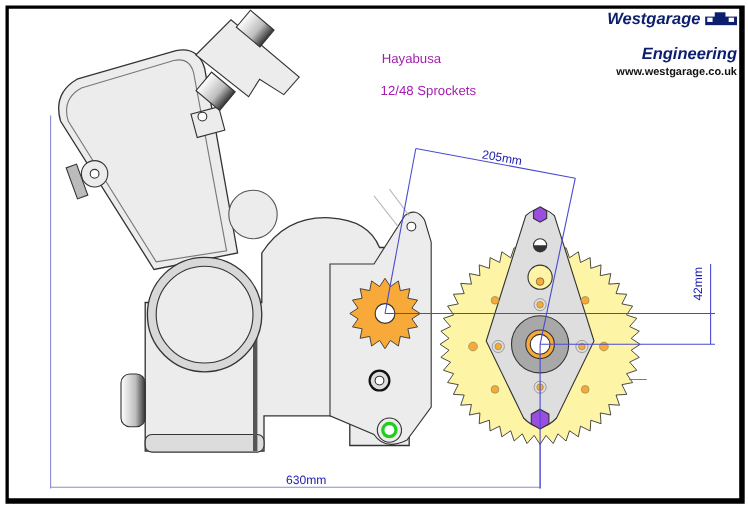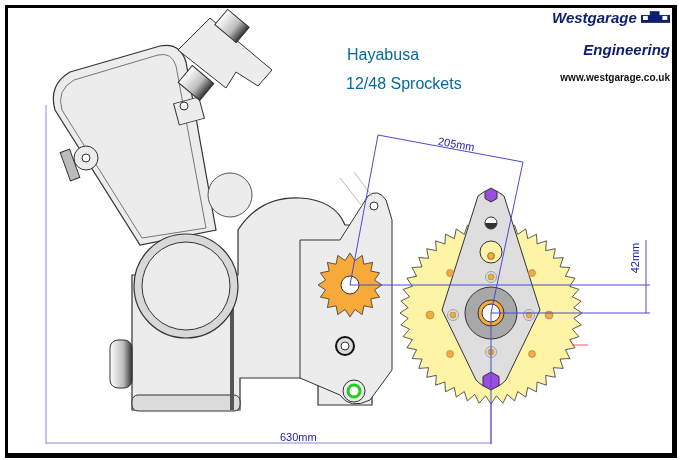--- a/index.html
+++ b/index.html
@@ -1,23 +1,23 @@
 <!DOCTYPE html>
 <html><head>
 <meta charset="utf-8">
 <style>
   html, body { margin: 0; padding: 0; background: #ffffff; }
   body { width: 680px; height: 460px; position: relative; overflow: hidden; font-family: "Liberation Sans", sans-serif; }
   .frame { position: absolute; left: 5px; top: 5px; width: 664px; height: 445px; border: 3px solid #000; border-right-width: 5px; border-bottom-width: 5px; background: #fff; }
   svg.drawing { position: absolute; left: 0; top: 0; }
-  .title { position: absolute; font-size: 16px; color: #0369a1; }
+  .title { position: absolute; font-size: 12px; color: #a21caf; }
   .logo { position: absolute; left: 552px; top: 9px; width: 118px; text-align: right; color: #0c1f6e; font-style: italic; font-weight: bold; }
   .logo .l1 { font-size: 15px; display: flex; justify-content: flex-end; align-items: center; gap: 4px; text-align: center; }
   .logo .l2 { font-size: 15px; margin-top: 15px; }
-  .logo .l3 { font-size: 10px; font-style: normal; color: #111; margin-top: 14px; }
+  .logo .l3 { font-size: 10px; font-style: normal; color: #111; margin-top: 2px; }
   .dim { position: absolute; font-size: 11px; color: #1a1ab0; }
 </style>
 </head>
 <body>
 
 <div class="frame"></div>
 
 <svg class="drawing" width="680" height="460" viewBox="0 0 680 460">
   <defs>
     <linearGradient id="tube" x1="0" x2="1" y1="0" y2="0">
@@ -134,13 +134,13 @@
       <rect x="2" y="5" width="5" height="4" fill="#fff"></rect>
         <rect x="22" y="5" width="5" height="4" fill="#fff"></rect>
     </svg>
   </div>
   <div class="l2">Engineering</div>
   <div class="l3">www.westgarage.co.uk</div>
 </div>
 
 <div class="dim" style="left:438px; top:138px; transform:rotate(10deg);">205mm</div>
 <div class="dim" style="left:620px; top:252px; transform:rotate(-90deg);">42mm</div>
-<div class="dim" style="left:260px; top:431px;margin-left:20px;">630mm</div>
+<div class="dim" style="left:260px; top:431px;">630mm</div>
 
 </body></html>

